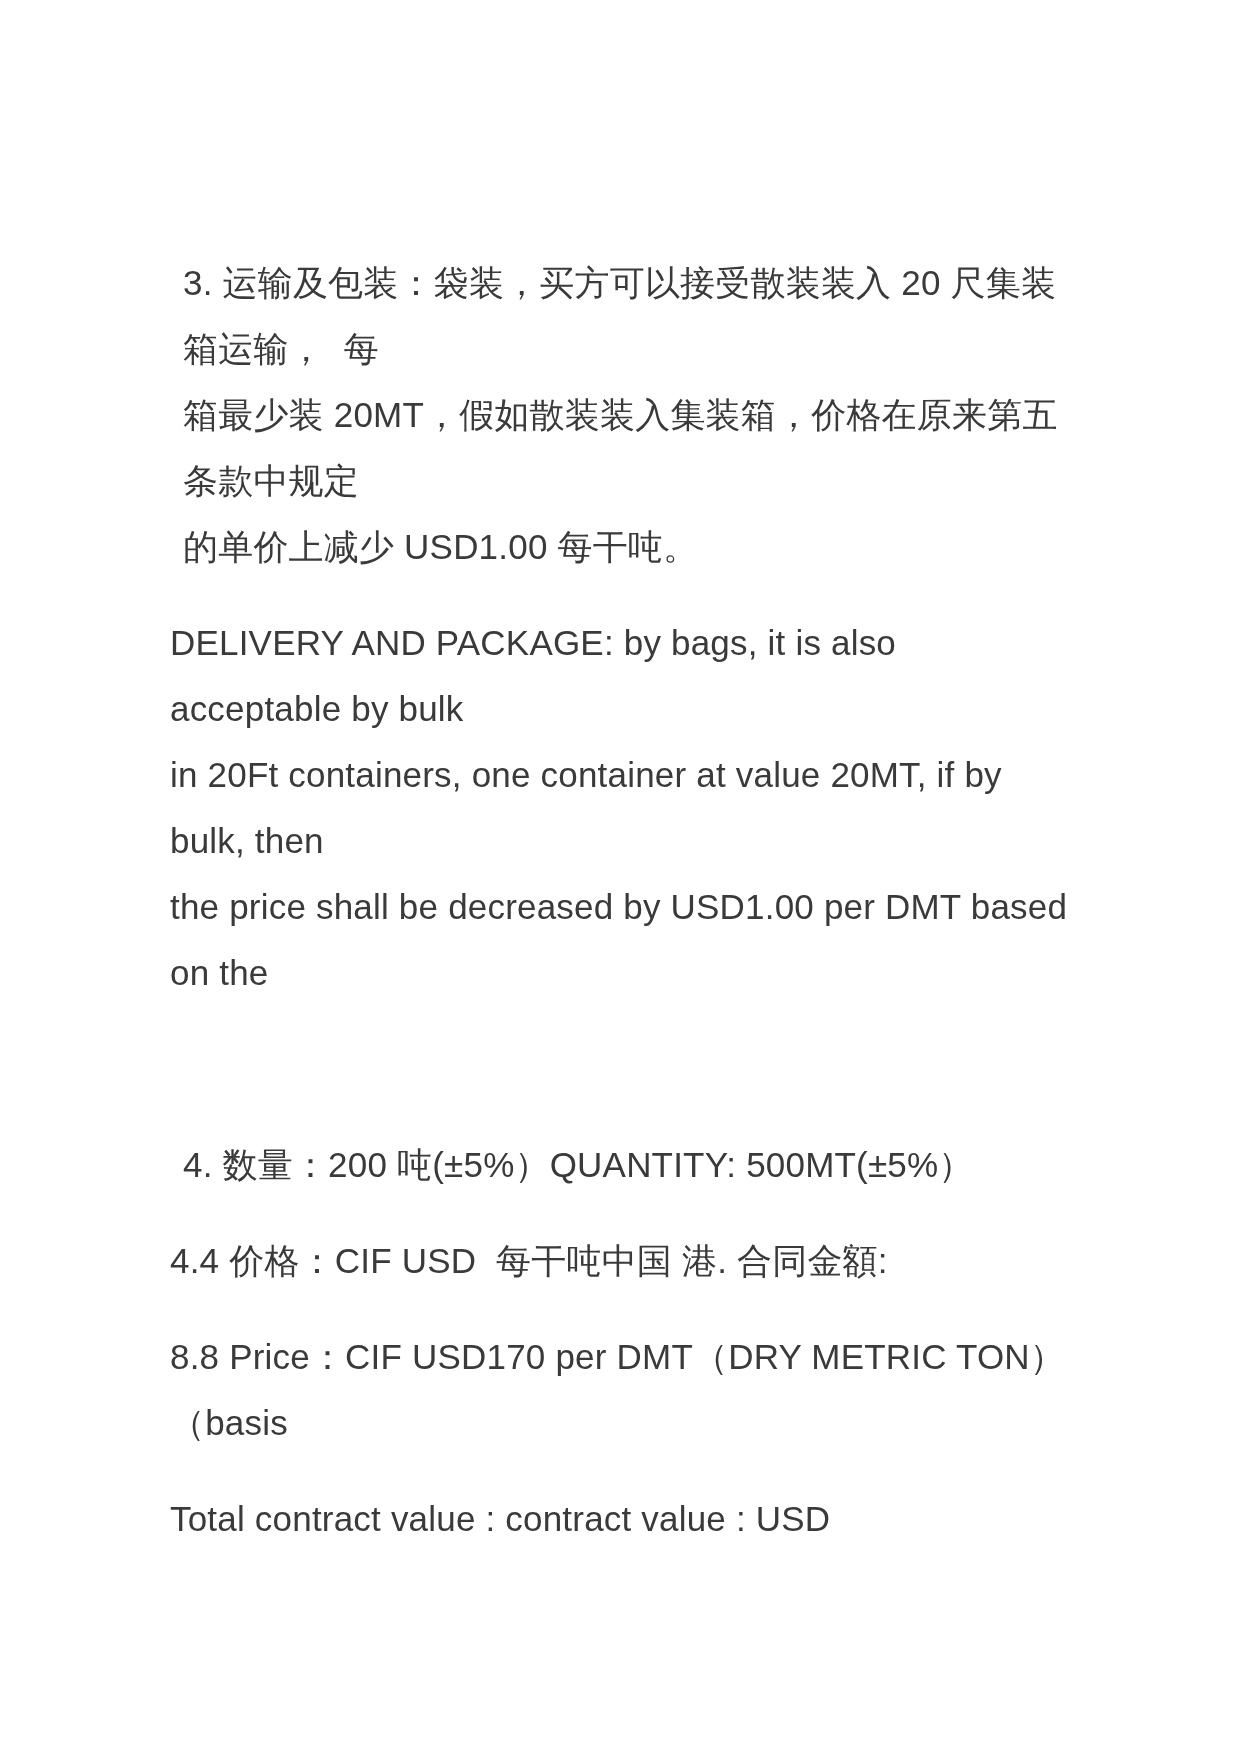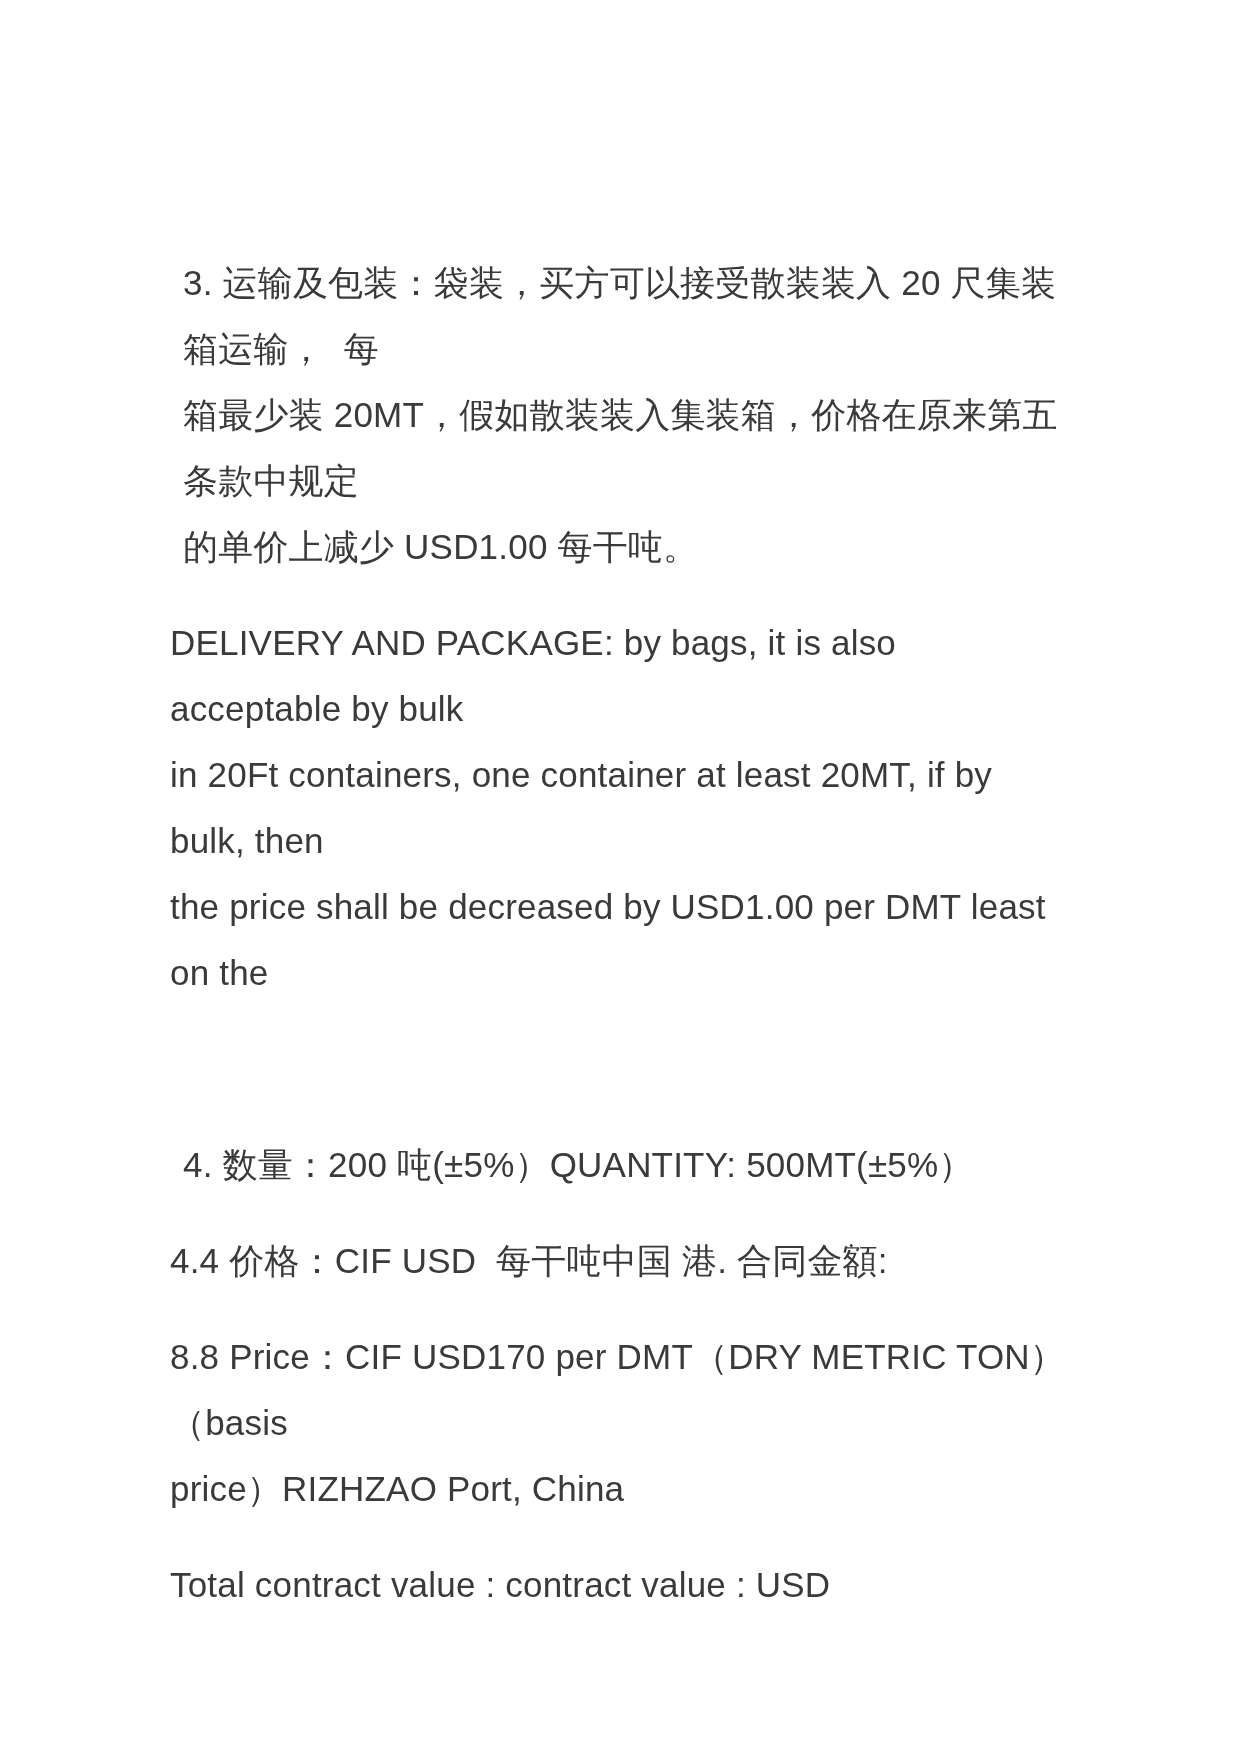--- a/index.html
+++ b/index.html
@@ -44,35 +44,34 @@
 <div class="page">
 
   <div class="para num-indent">
     <div class="line">3. 运输及包装：袋装，买方可以接受散装装入 20 尺集装箱运输，  每</div>
     <div class="line">箱最少装 20MT，假如散装装入集装箱，价格在原来第五条款中规定</div>
     <div class="line">的单价上减少 USD1.00 每干吨。</div>
   </div>
 
   <div class="para big-gap">
     <div class="line">DELIVERY AND PACKAGE: by bags, it is also acceptable by bulk</div>
-    <div class="line">in 20Ft containers, one container at least 20MT, if by bulk, then</div>
-    <div class="line">the price shall be decreased by USD1.00 per DMT least on the</div>
+    <div class="line">in 20Ft containers, one container at value 20MT, if by bulk, then</div>
+    <div class="line">the price shall be decreased by USD1.00 per DMT based on the</div>
   </div>
 
   <div class="para num-indent">
     <div class="line">4. 数量：200 吨(±5%）QUANTITY: 500MT(±5%）</div>
   </div>
 
 
   <div class="para">
     <div class="line">4.4 价格：CIF USD  每干吨中国 港. 合同金額:</div>
   </div>
 
   <div class="para">
     <div class="line">8.8 Price：CIF USD170 per DMT（DRY METRIC TON） （basis</div>
-    <div class="line">price）RIZHZAO Port, China</div>
   </div>
 
   <div class="para">
     <div class="line">Total contract value : contract value : USD</div>
   </div>
 
 </div>
 
 </body></html>

